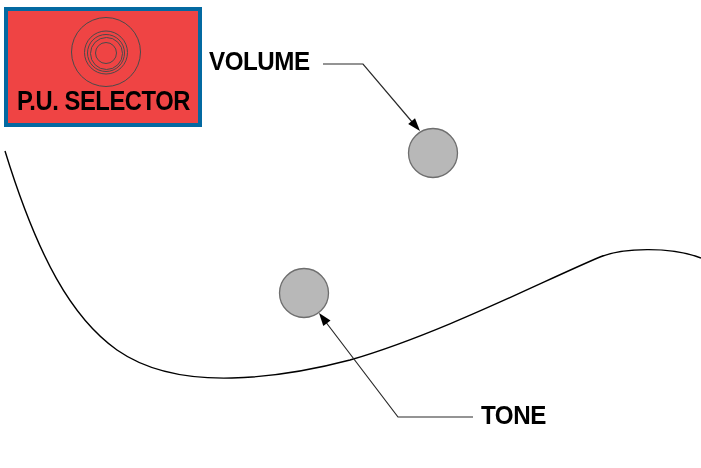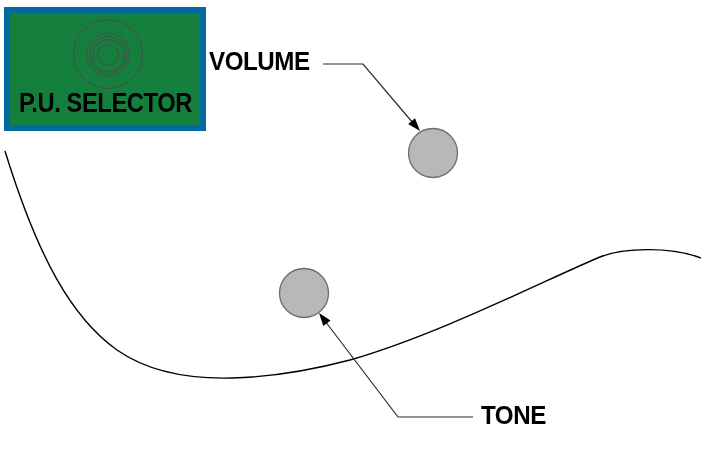--- a/index.html
+++ b/index.html
@@ -21,22 +21,22 @@
     top: 0;
     width: 701px;
     height: 468px;
   }
   .legend-box {
     position: absolute;
     left: 4px;
     top: 7px;
     width: 190px;
     height: 112px;
-    border: 6px solid #0369a1;
-    background: #15803d;
+    border: 4px solid #0369a1;
+    background: #ef4444;
     box-sizing: content-box;
   }
   .legend-icon {
     position: absolute;
     left: 63px;
     top: 5px;
   }
   .legend-label {
     position: absolute;
     left: 9px;

